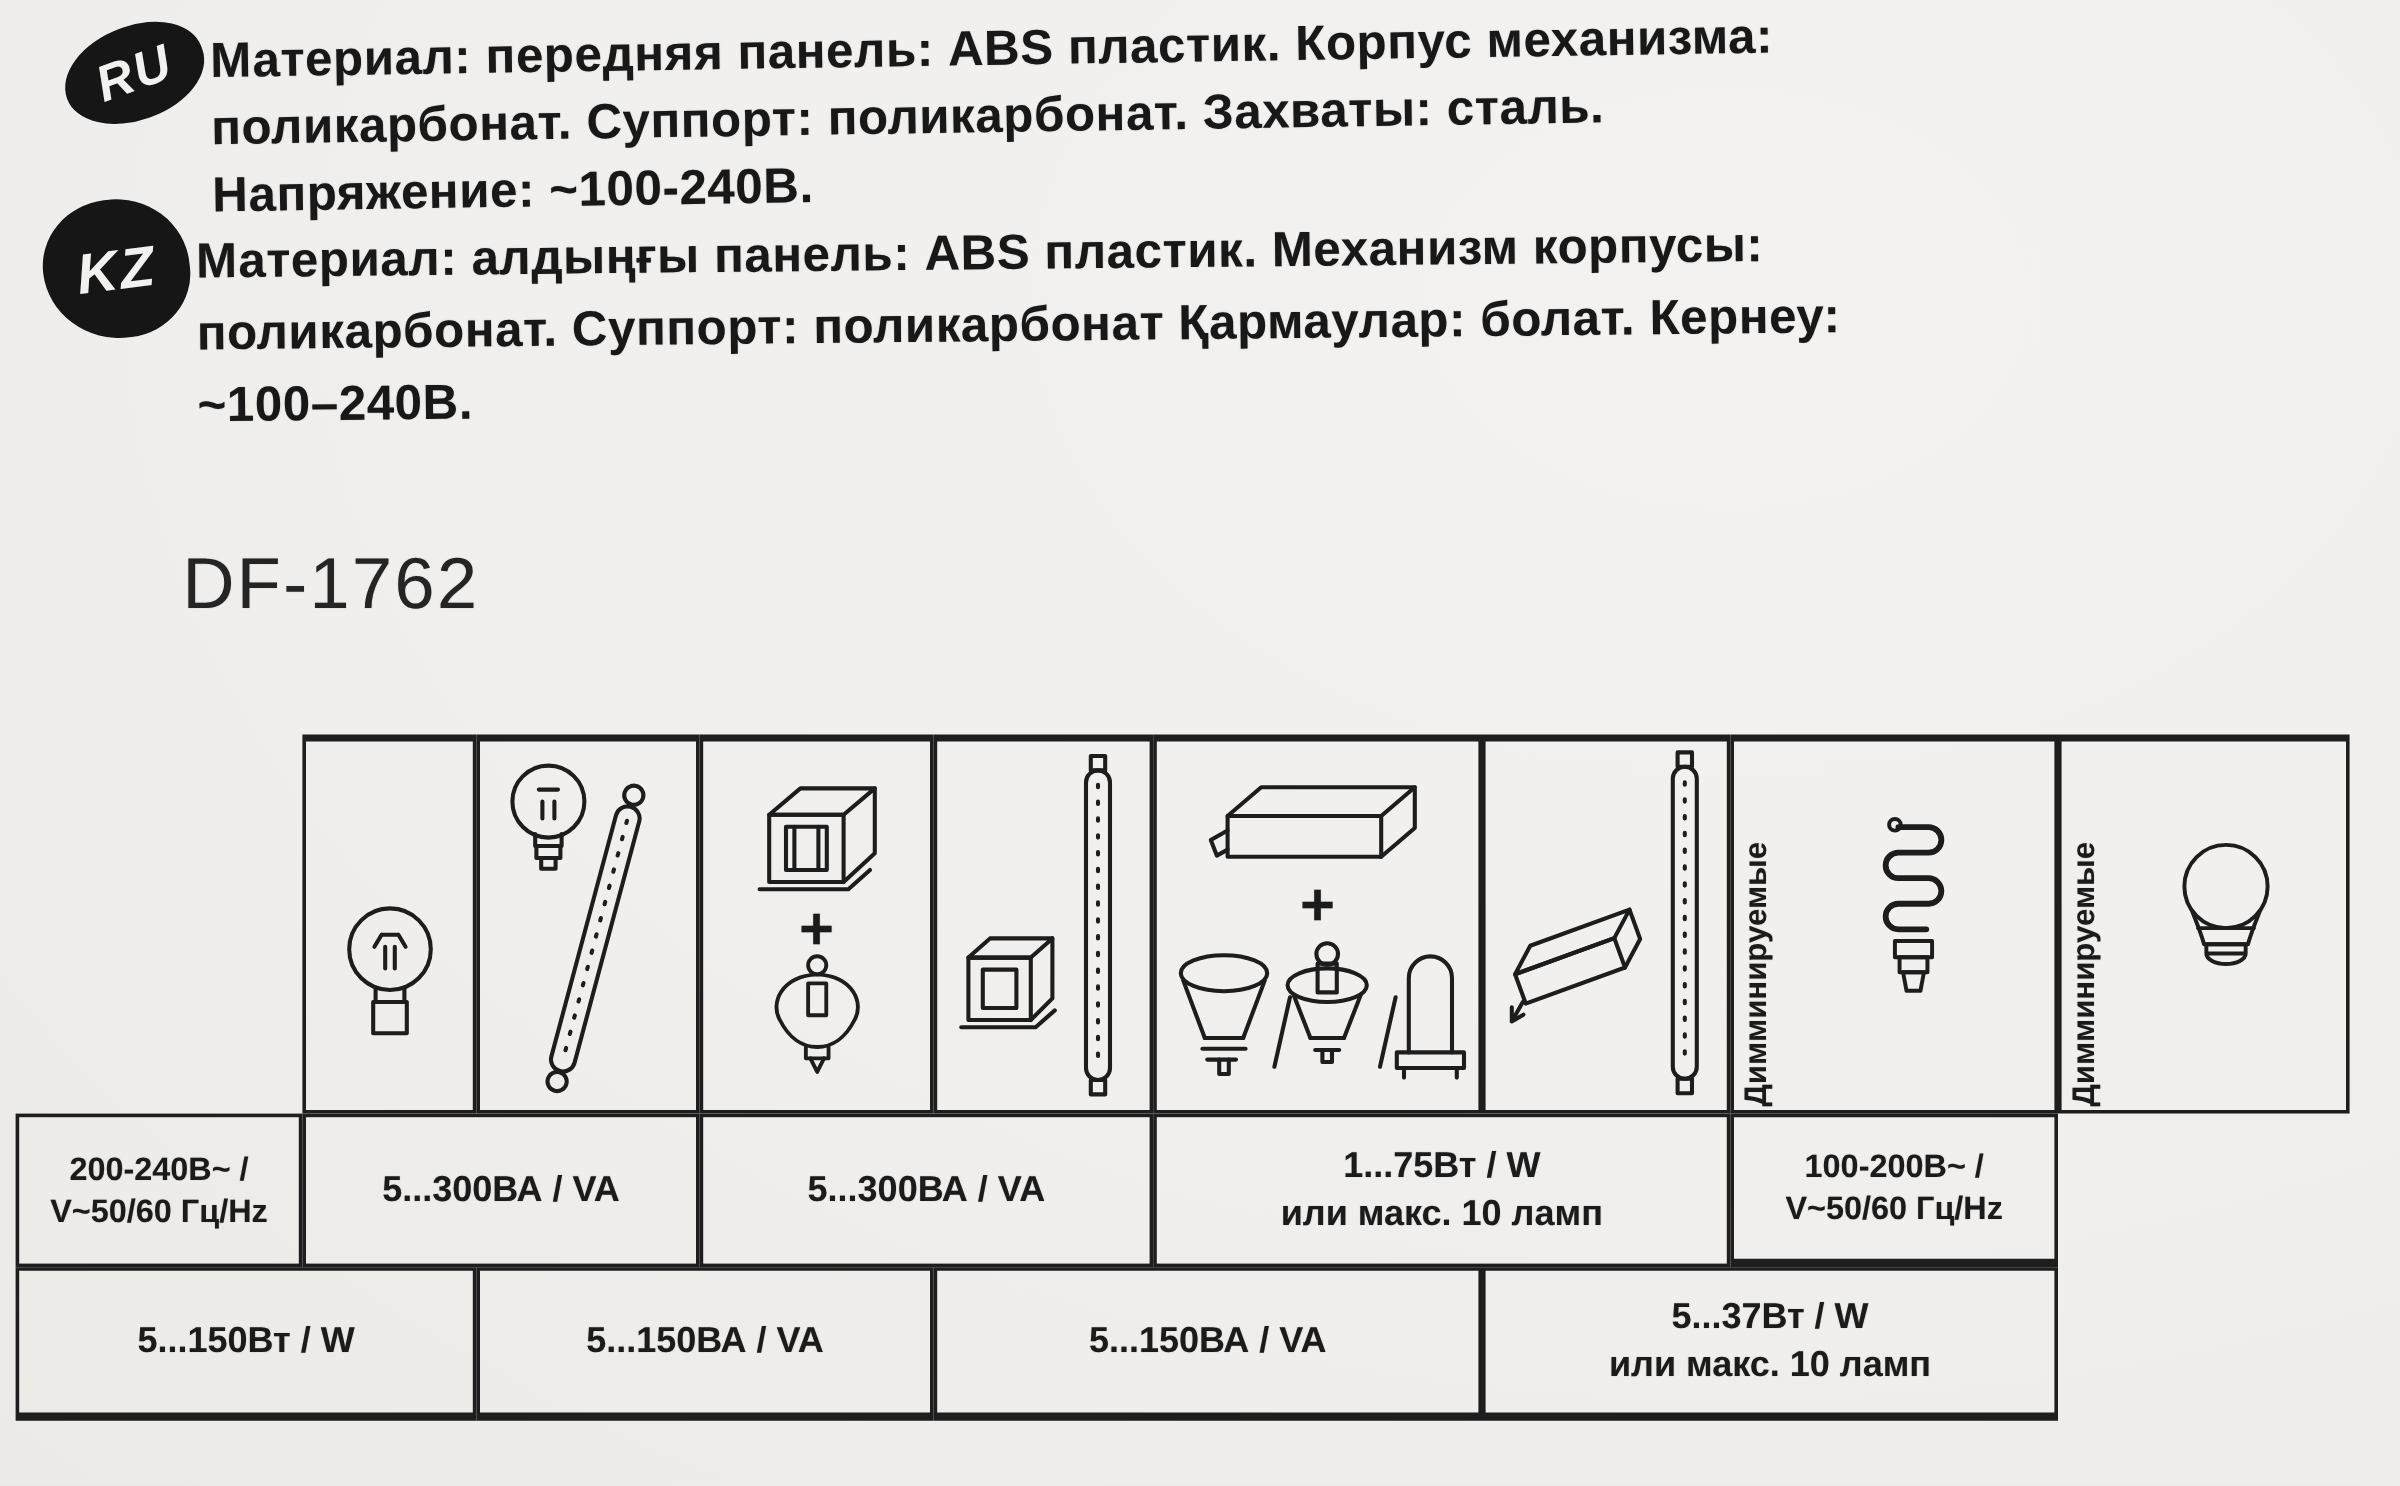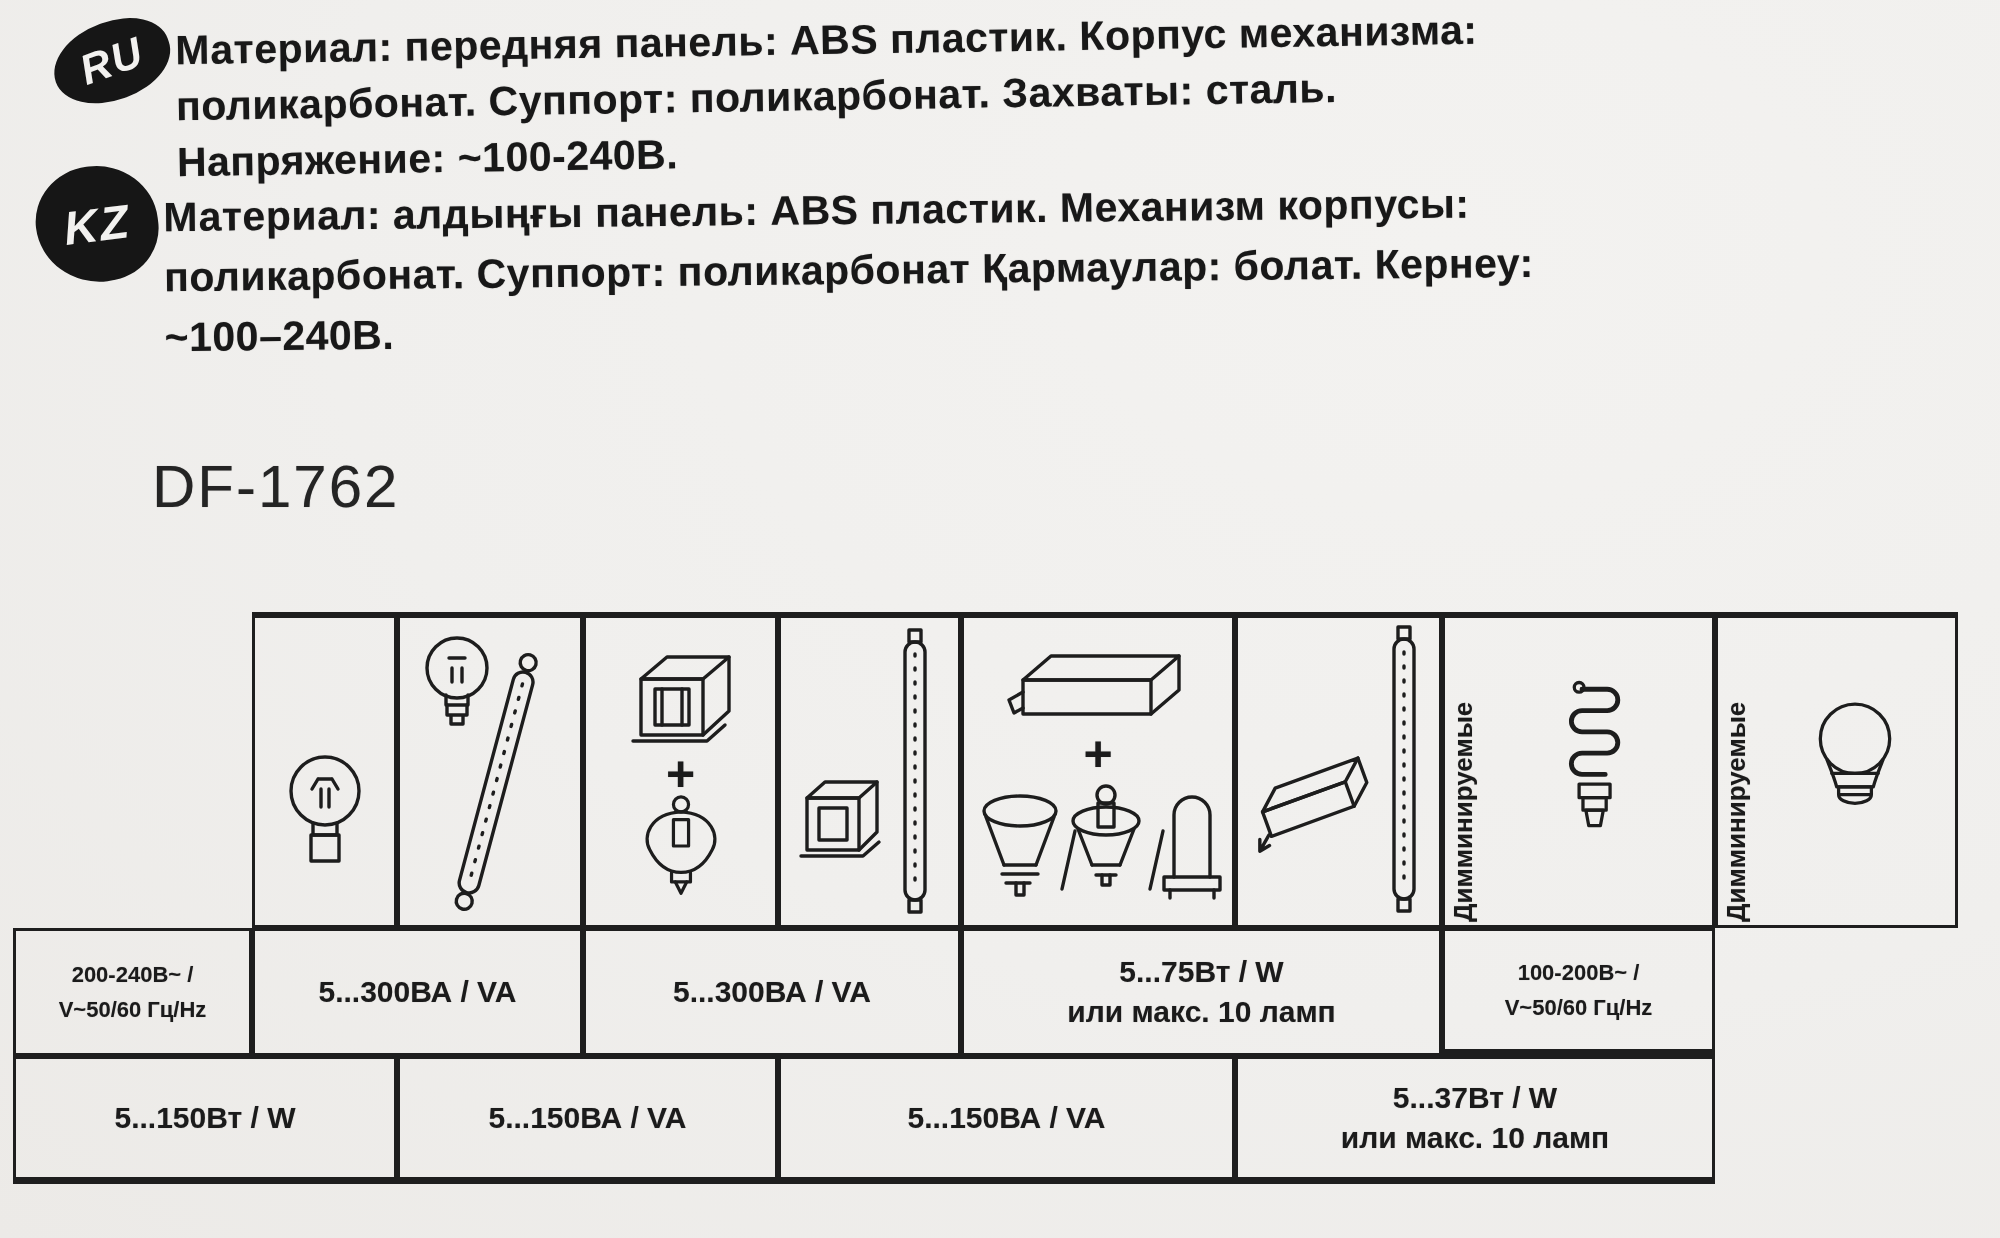--- a/index.html
+++ b/index.html
@@ -46,21 +46,21 @@
   .tcell{
     border:3px solid #1e1e1e;box-sizing:border-box;
     display:flex;align-items:center;justify-content:center;
     position:relative;
   }
   .corner{border:none;}
   .hc{border-top-width:6px;}
   .bot{border-bottom-width:7px;}
   .vals{flex-direction:column;font-weight:700;font-size:30px;line-height:40px;
     text-shadow:0 0 1px rgba(25,25,25,.3);}
-  .lab{flex-direction:column;font-weight:700;font-size:22px;line-height:35px;
+  .lab{flex-direction:column;font-weight:700;font-size:27px;line-height:35px;
     text-shadow:0 0 1px rgba(25,25,25,.3);}
   .cline{display:block;text-align:center;white-space:nowrap;}
   .span2{grid-column:span 2;}
   
   .stack{flex-direction:column;padding:10px 0;}
   .plus{font-size:50px;font-weight:600;line-height:34px;margin:2px 0;
     text-shadow:0 0 1px rgba(25,25,25,.3);}
   .vlabel{
     position:absolute;left:3px;top:8px;height:296px;
     writing-mode:vertical-rl;transform:rotate(180deg);
@@ -228,21 +228,21 @@
       <span class="cline">200-240В~ /</span>
       <span class="cline">V~50/60 Гц/Hz</span>
     </div>
     <div class="tcell vals span2">
       <span class="cline">5...300ВА / VA</span>
     </div>
     <div class="tcell vals span2">
       <span class="cline">5...300ВА / VA</span>
     </div>
     <div class="tcell vals span2">
-      <span class="cline">5...75Вт / W</span>
+      <span class="cline">1...75Вт / W</span>
       <span class="cline">или макс. 10 ламп</span>
     </div>
 
     <div class="tcell lab bot">
       <span class="cline">100-200В~ /</span>
       <span class="cline">V~50/60 Гц/Hz</span>
     </div>
     <div class="tcell vals span2 bot">
       <span class="cline">5...150Вт / W</span>
     </div>

